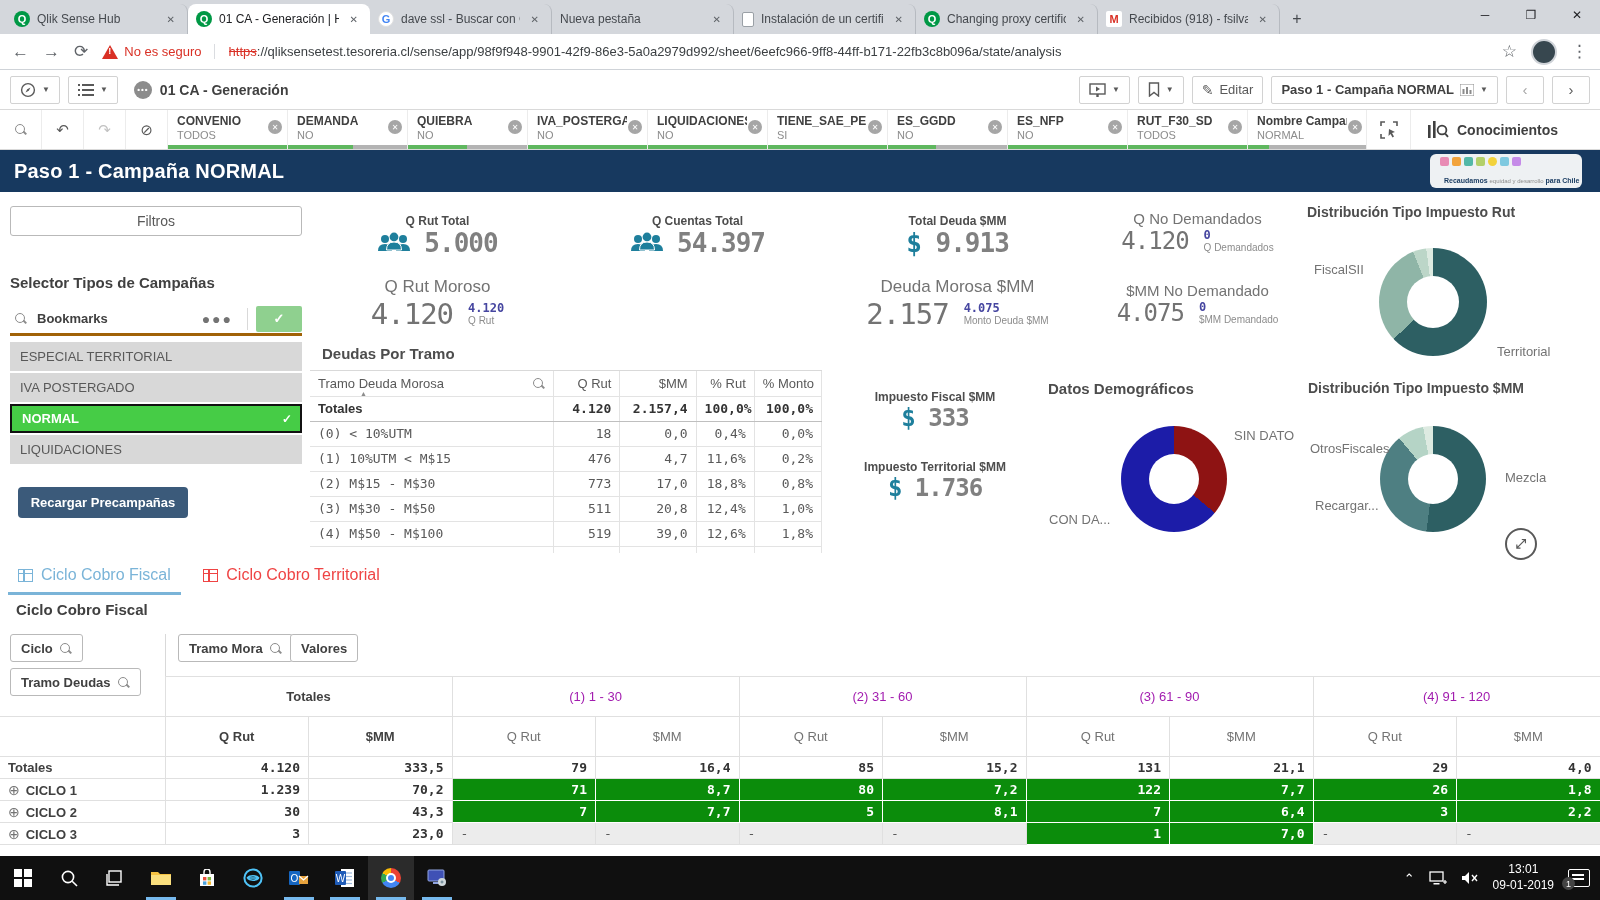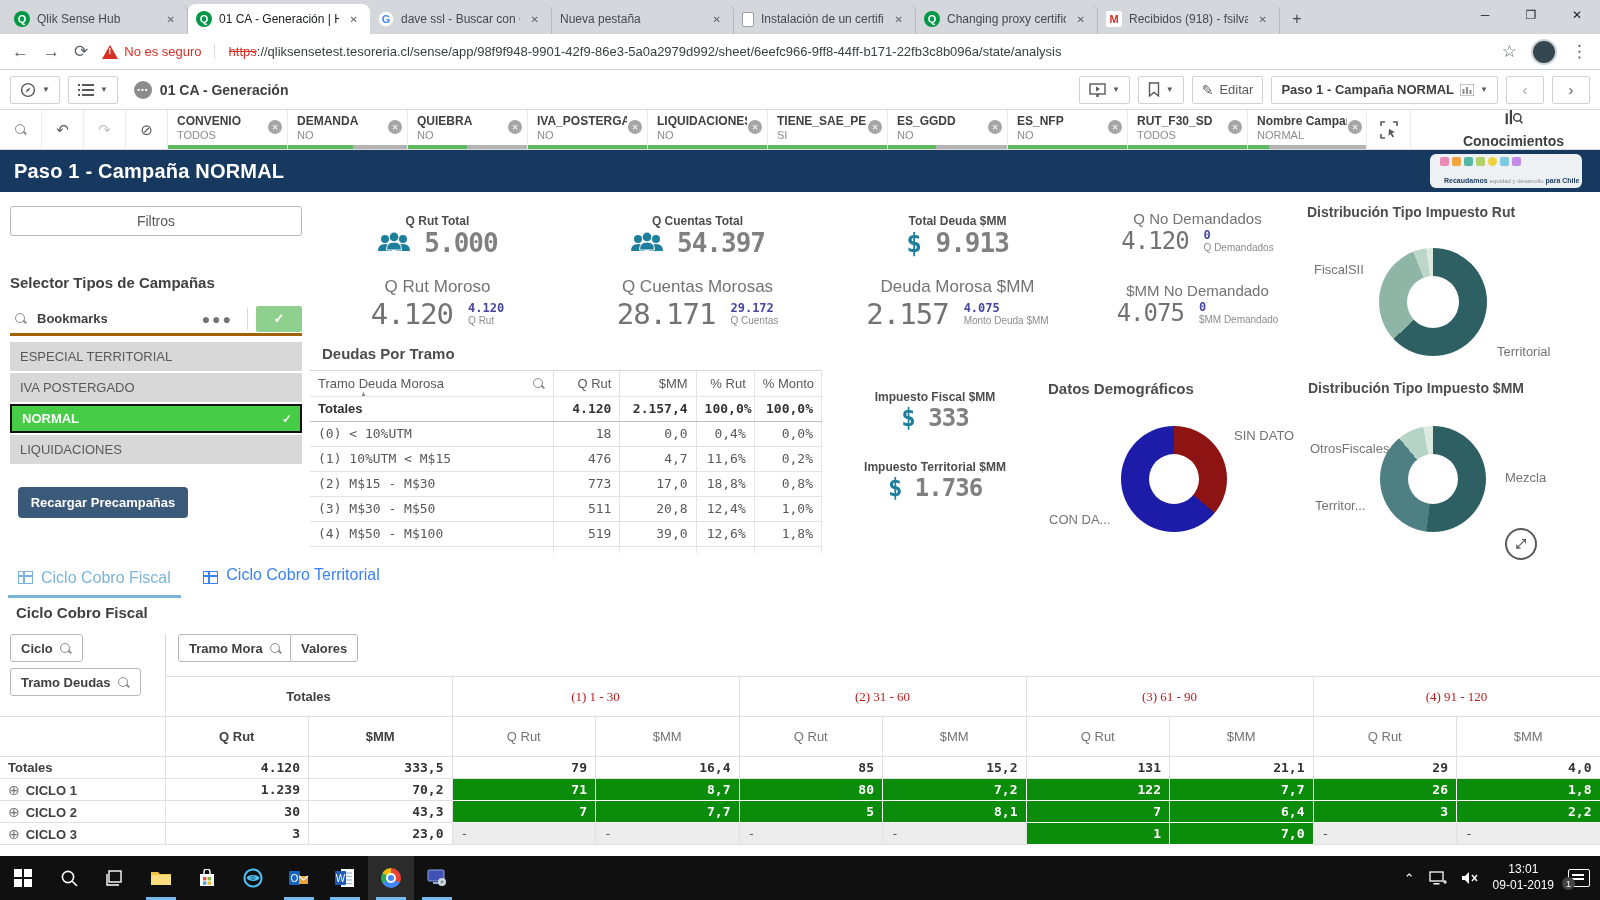--- a/index.html
+++ b/index.html
@@ -45,21 +45,21 @@
   
   #selbar{position:absolute;top:110px;left:0;width:1600px;height:40px;background:#fff;border-bottom:1px solid #d9d9d9;display:flex;align-items:stretch;}
   .selico{width:42px;display:flex;align-items:center;justify-content:center;color:#595959;font-size:15px;border-right:1px solid #ececec;}
   .selico.dim{color:#c2c2c2;}
   #chips{display:flex;flex:1;overflow:hidden;}
   .chip{position:relative;width:120px;flex-shrink:0;border-right:1px solid #ececec;padding:4px 20px 4px 9px;}
   .chip-name{font-size:12px;font-weight:bold;color:#404040;white-space:nowrap;overflow:hidden;}
   .chip-value{font-size:11px;color:#8c8c8c;white-space:nowrap;overflow:hidden;margin-top:1px;}
   .chip-x{position:absolute;right:5px;top:10px;width:14px;height:14px;border-radius:50%;background:#a6a6a6;color:#fff;font-size:8px;display:flex;align-items:center;justify-content:center;}
   .chip-bar{position:absolute;left:0;bottom:0;width:100%;height:4px;}
-  #insights{width:190px;display:flex;align-items:center;gap:8px;padding-left:16px;border-left:1px solid #ececec;font-size:14px;font-weight:bold;color:#404040;flex-direction:column;}
+  #insights{width:190px;display:flex;align-items:center;gap:8px;padding-left:16px;border-left:1px solid #ececec;font-size:14px;font-weight:bold;color:#404040;}
   #sel-tool{width:44px;display:flex;align-items:center;justify-content:center;border-left:1px solid #ececec;}
 
   
   #sheethdr{position:absolute;top:150px;left:0;width:1600px;height:42px;background:#17395f;display:flex;align-items:center;justify-content:space-between;padding:0 18px 0 14px;}
   #sheethdr h1{font-size:20px;font-weight:normal;color:#fff;letter-spacing:.2px;font-weight:600;}
   #logo{width:152px;height:34px;background:#eef1f3;border-radius:6px;position:relative;overflow:hidden;display:flex;align-items:center;justify-content:center;}
   #logo .blobs{position:absolute;top:3px;left:10px;display:flex;gap:3px;}
   #logo .blobs i{display:block;width:9px;height:9px;border-radius:2px;}
   #logo-text{position:absolute;bottom:3px;left:14px;font-size:7px;font-weight:bold;color:#17395f;line-height:1.1;}
   #logo-text .sub{font-weight:normal;color:#8c8c8c;font-size:6px;}
@@ -122,30 +122,30 @@
   .dlabel{position:absolute;font-size:13px;color:#737373;white-space:nowrap;}
   #expand-btn{position:absolute;left:1505px;top:336px;width:32px;height:32px;border:2px solid #595959;border-radius:50%;display:flex;align-items:center;justify-content:center;color:#595959;font-size:13px;font-weight:bold;}
 
   
   #sec-tabs{position:absolute;left:0px;top:368px;width:1600px;}
   .stab{display:inline-flex;align-items:center;gap:8px;font-size:16px;padding:6px 10px 8px 10px;margin-left:8px;}
   .stab .grid-ic{width:15px;height:13px;border:1.5px solid currentColor;position:relative;}
   .stab .grid-ic::before{content:"";position:absolute;left:0;right:0;top:3px;height:1.5px;background:currentColor;}
   .stab .grid-ic::after{content:"";position:absolute;top:0;bottom:0;left:4px;width:1.5px;background:currentColor;}
   .stab.active{color:#7ab4d8;border-bottom:3px solid #7ab4d8;}
-  .stab.inactive{color:#3b82f6;align-items:flex-end;}
+  .stab.inactive{color:#ef4444;}
   #sec-title{margin:6px 0 0 16px;font-size:15px;font-weight:bold;color:#404040;}
 
   
   #pivot{position:absolute;left:0;top:436px;width:1600px;height:228px;overflow:hidden;}
   .pvbtn{position:absolute;height:28px;border:1px solid #b9b9b9;border-radius:3px;background:#fff;display:flex;align-items:center;gap:6px;padding:0 10px;font-size:13px;font-weight:bold;color:#404040;}
   #pv-vline{position:absolute;left:165px;top:6px;width:1px;height:86px;background:#d9d9d9;}
   #pvtable{position:absolute;left:0;top:48px;width:1600px;border-collapse:collapse;table-layout:fixed;}
   #pvtable td{border:1px solid #e0e0e0;height:22px;font-size:13px;padding:0 8px;white-space:nowrap;overflow:hidden;}
-  #pvtable .ghead{height:40px;text-align:center;font-family:Liberation Serif, serif;color:#b91c1c;}
+  #pvtable .ghead{height:40px;text-align:center;font-family:Liberation Sans, sans-serif;color:#a21caf;}
   #pvtable .ghead.tot{font-family:"Liberation Sans",sans-serif;font-weight:bold;color:#404040;}
   #pvtable .shead{height:40px;text-align:center;color:#737373;}
   #pvtable .shead.tot{font-weight:bold;color:#404040;}
   #pvtable .rowlab{font-weight:bold;color:#404040;border-left:none;}
   #pvtable .num{font-family:"DejaVu Sans Mono",monospace;font-weight:bold;color:#333;text-align:right;}
   #pvtable .num.g{background:#0b8c0b;color:#fff;border-color:#fff;}
   #pvtable .num.d{background:#ececec;text-align:left;font-weight:normal;color:#595959;}
   #pvtable tr.datarow td.rowlab .plus{color:#737373;font-weight:normal;margin-right:6px;font-size:14px;}
   #pvtable tr.totrow td{border-top:1px solid #9a9a9a;}
   .nolb{border-left:none!important;border-top:none!important;border-right:1px solid #e0e0e0!important;}
@@ -464,30 +464,20 @@
         </div>
     </div>
 
     <div class="kpi" style="left:330px;top:85px;width:215px;">
       <div class="kpi-lab-lg">Q Rut Moroso</div>
       <div class="kpi-row">
           <span class="kpi-num">4.120</span>
           <span class="supsub">
             <span class="sup">4.120</span>
             <span class="sub">Q Rut</span>
-          </span>
-        </div>
-    </div>
-    <div class="kpi" style="left:590px;top:85px;width:215px;">
-      <div class="kpi-lab-lg">Q Cuentas Morosas</div>
-      <div class="kpi-row">
-          <span class="kpi-num">28.171</span>
-          <span class="supsub">
-            <span class="sup">29.172</span>
-            <span class="sub">Q Cuentas</span>
           </span>
         </div>
     </div>
     <div class="kpi" style="left:850px;top:85px;width:215px;">
       <div class="kpi-lab-lg">Deuda Morosa $MM</div>
       <div class="kpi-row">
           <span class="kpi-num">2.157</span>
           <span class="supsub">
             <span class="sup">4.075</span>
             <span class="sub">Monto Deuda $MM</span>
@@ -606,21 +596,21 @@
 
     <div class="panel-title" style="position:absolute;left:1048px;top:188px;font-size:15px;"><span>Datos Demográficos</span></div>
     <div class="donut" style="left: 1121px; top: 234px; width: 106px; height: 106px; background: conic-gradient(rgb(142, 19, 19) 0deg, rgb(142, 19, 19) 129.6deg, rgb(28, 28, 168) 129.6deg, rgb(28, 28, 168) 360deg);"></div>
     <div class="dlabel" style="left:1234px;top:236px;">SIN DATO</div>
     <div class="dlabel" style="left:1049px;top:320px;">CON DA...</div>
 
     <div class="panel-title" style="position:absolute;left:1308px;top:188px;"><span>Distribución Tipo Impuesto $MM</span></div>
     <div class="donut" style="left: 1380px; top: 234px; width: 106px; height: 106px; background: conic-gradient(rgb(45, 95, 99) 0deg, rgb(45, 95, 99) 187.2deg, rgb(78, 127, 130) 187.2deg, rgb(78, 127, 130) 320.4deg, rgb(181, 212, 198) 320.4deg, rgb(181, 212, 198) 349.2deg, rgb(221, 234, 225) 349.2deg, rgb(221, 234, 225) 360deg);"></div>
     <div class="dlabel" style="left:1310px;top:216px;margin-top:33px;">OtrosFiscales</div>
     <div class="dlabel" style="left:1505px;top:278px;">Mezcla</div>
-    <div class="dlabel" style="left:1315px;top:306px;">Territor...</div>
+    <div class="dlabel" style="left:1315px;top:306px;">Recargar...</div>
     <div id="expand-btn">⤢</div>
 
     <div id="sec-tabs">
       <span class="stab active">
           <span class="grid-ic"></span>
           <span>Ciclo Cobro Fiscal</span>
         </span>
       <span class="stab inactive">
           <span class="grid-ic"></span>
           <span>Ciclo Cobro Territorial</span>

